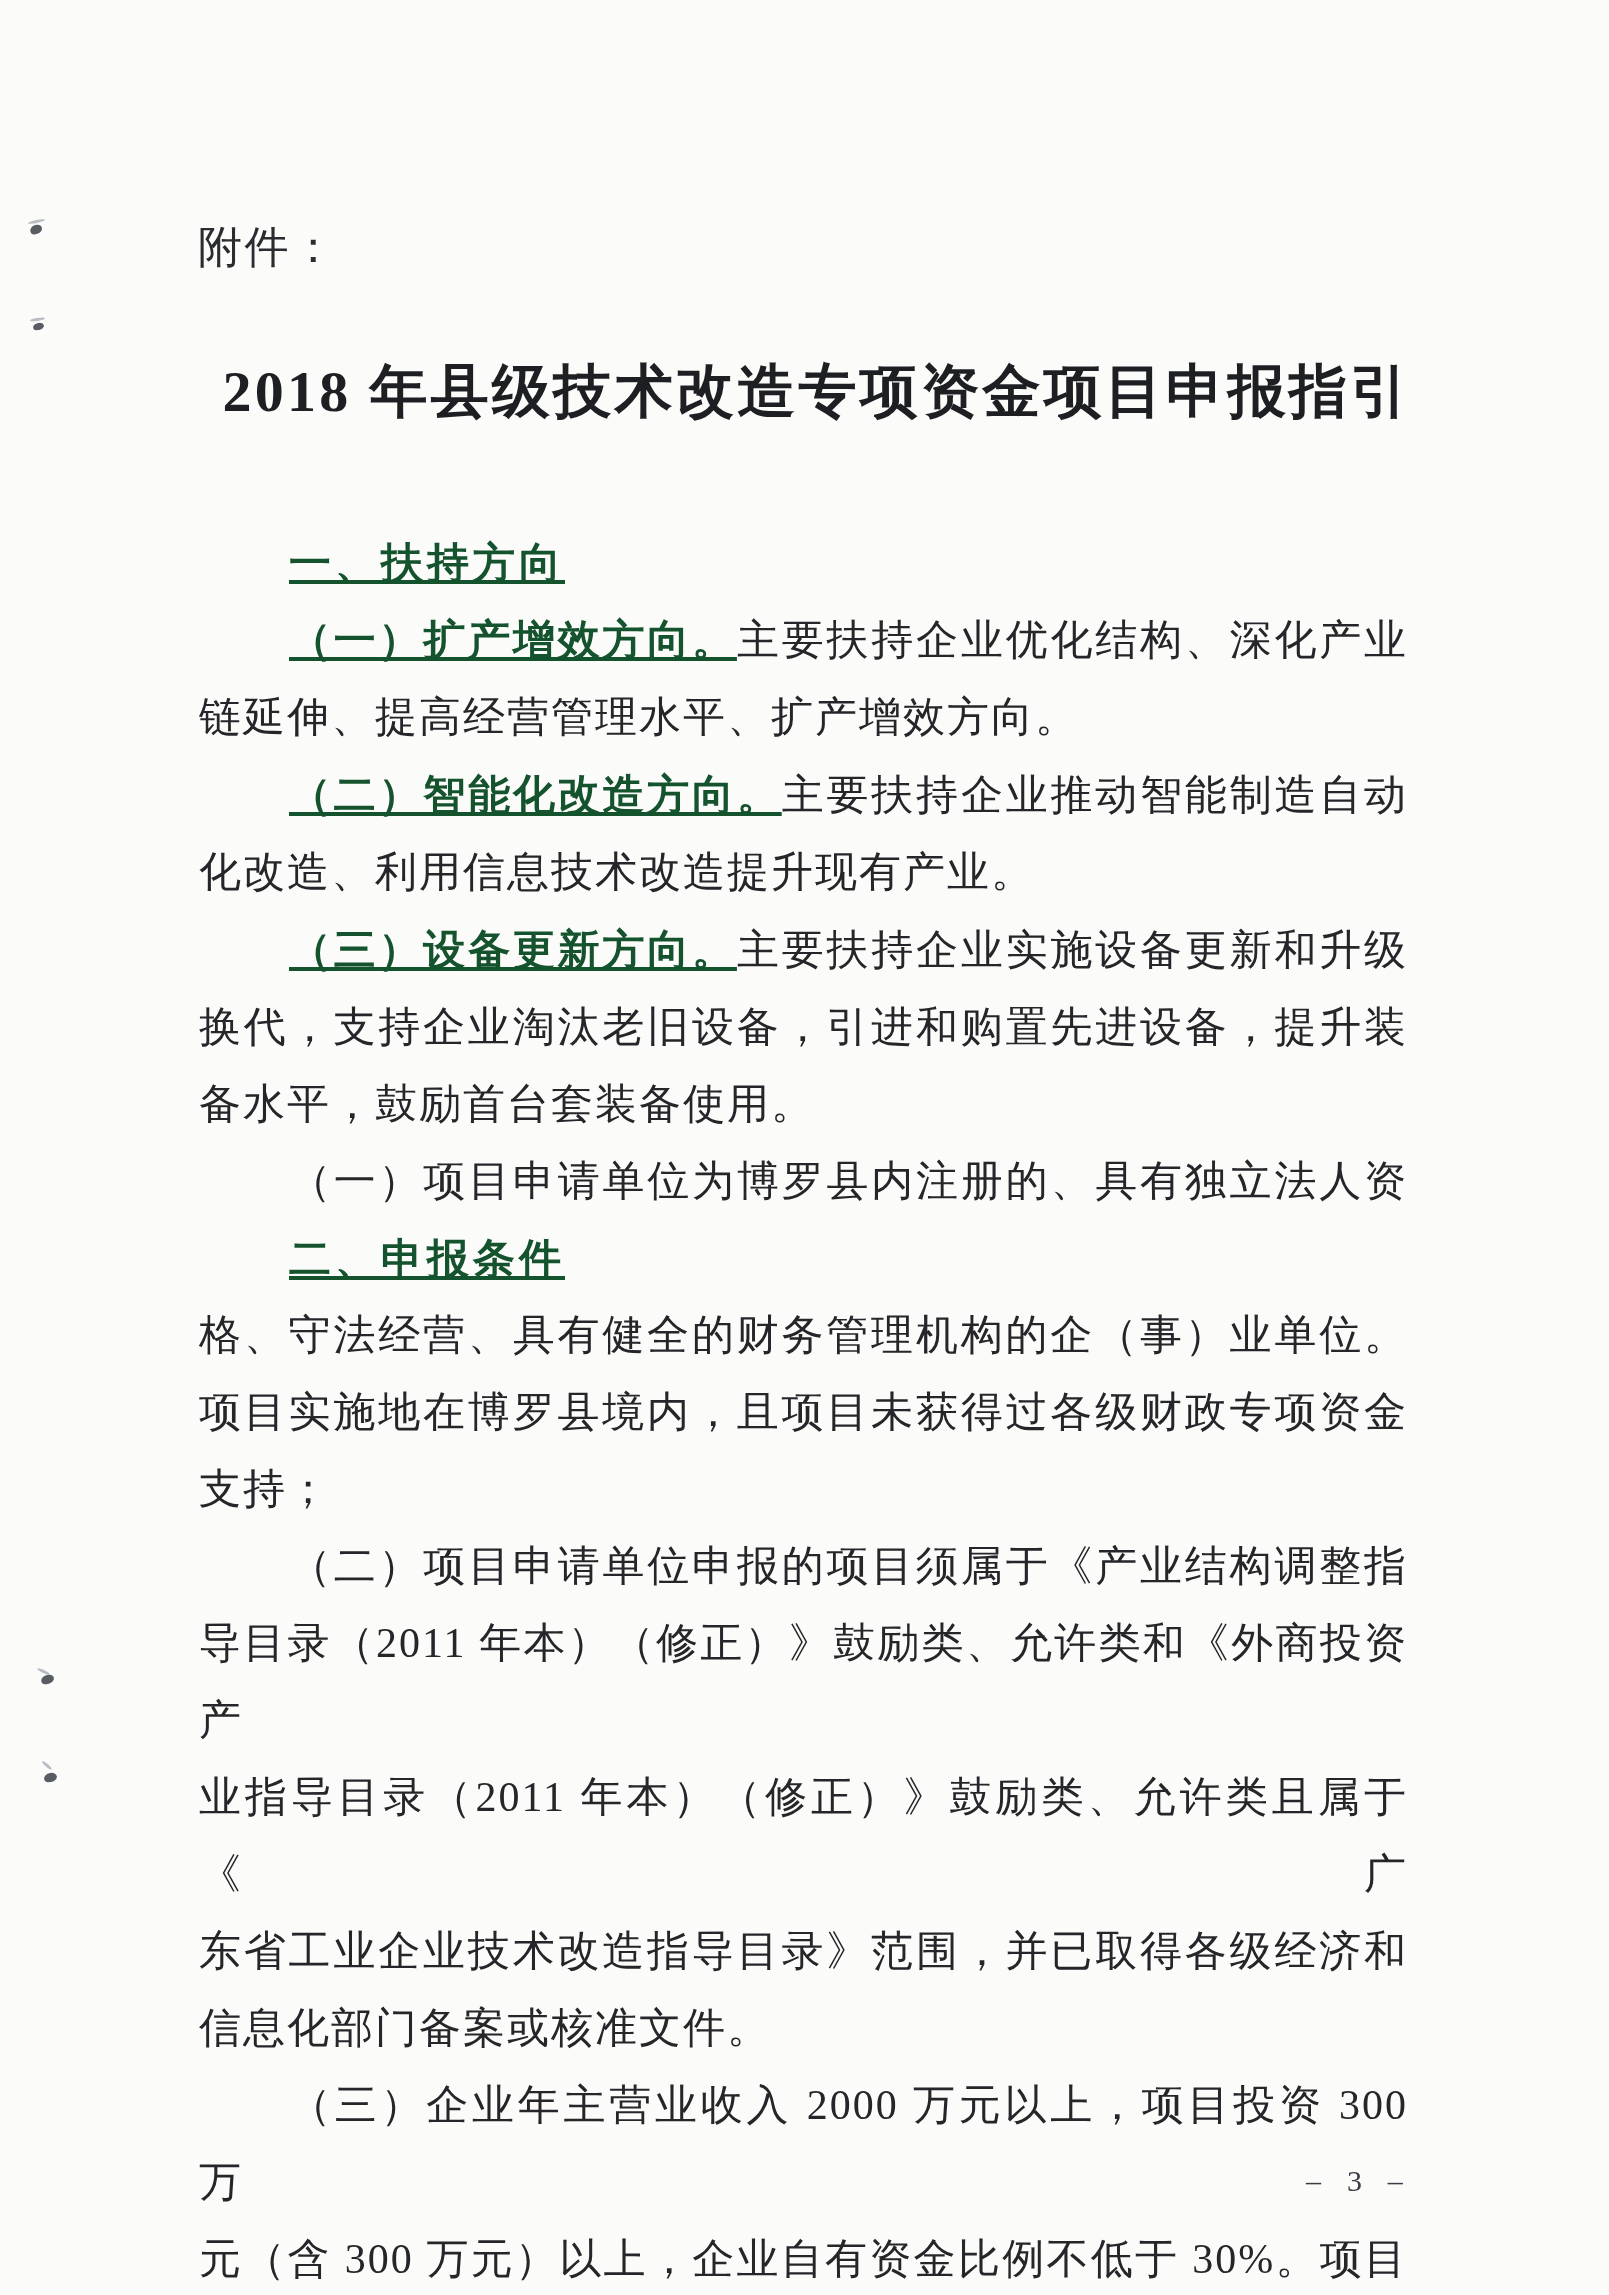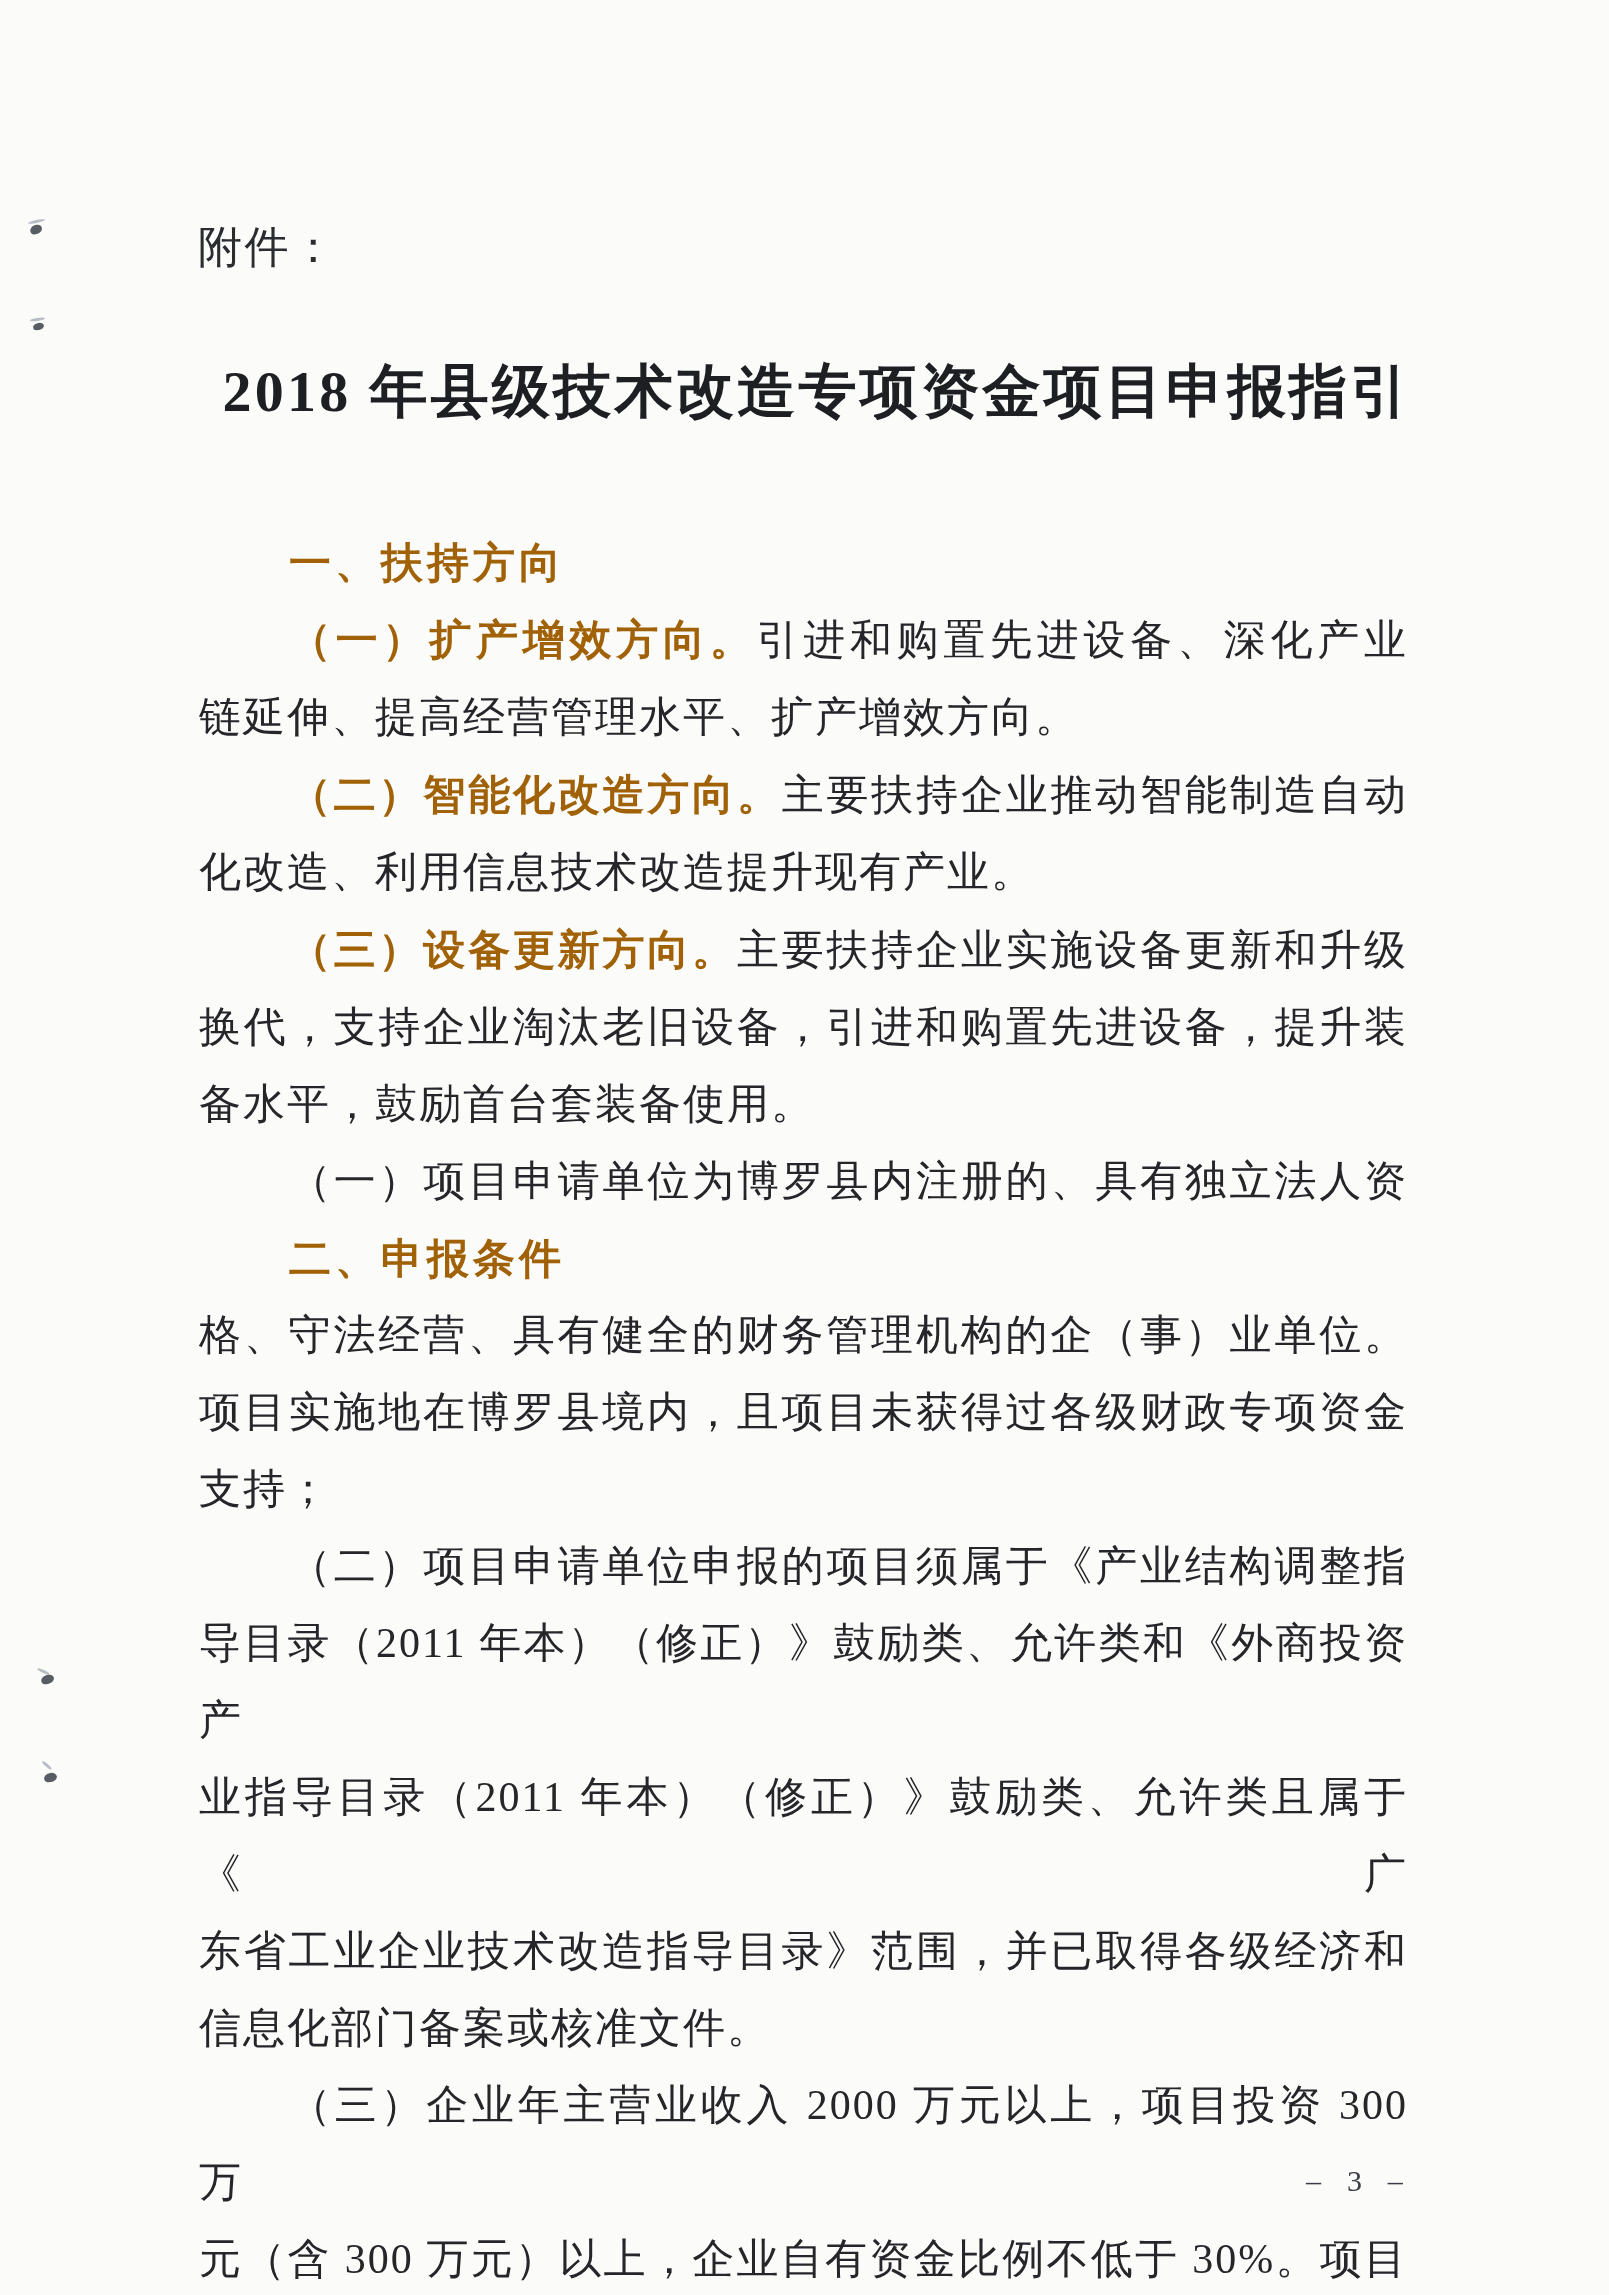--- a/index.html
+++ b/index.html
@@ -40,21 +40,22 @@
     font-size: 42px;
     line-height: 77px;
     letter-spacing: 2px;
   }
   .line { min-height: 77px; }
   .fill { text-align: justify; text-align-last: justify; text-justify: auto; }
   .indent { text-indent: 90px; }
   .heading, .lead {
     font-family: "Liberation Sans", "DejaVu Sans", sans-serif;
     font-weight: bold;
-    color: #a16207;
+    color: #14532d;
+    text-decoration: underline;
   }
   .heading { letter-spacing: 4px; }
 
   .pagenum {
     position: absolute;
     top: 2164px; right: 198px;
     font-size: 30px;
     letter-spacing: 9.2px;
     color: #3a3d44;
     white-space: nowrap;
@@ -79,21 +80,21 @@
 
 <div class="page">
 
   <div class="attachment">附件：</div>
 
   <div class="doc-title">2018 年县级技术改造专项资金项目申报指引</div>
 
   <div class="body-text">
     <div class="line heading indent">一、扶持方向</div>
 
-    <div class="line fill indent"><span class="lead">（一）扩产增效方向。</span><span>引进和购置先进设备、深化产业</span></div>
+    <div class="line fill indent"><span class="lead">（一）扩产增效方向。</span><span>主要扶持企业优化结构、深化产业</span></div>
     <div class="line">链延伸、提高经营管理水平、扩产增效方向。</div>
 
     <div class="line fill indent"><span class="lead">（二）智能化改造方向。</span><span>主要扶持企业推动智能制造自动</span></div>
     <div class="line">化改造、利用信息技术改造提升现有产业。</div>
 
     <div class="line fill indent"><span class="lead">（三）设备更新方向。</span><span>主要扶持企业实施设备更新和升级</span></div>
     <div class="line fill">换代，支持企业淘汰老旧设备，引进和购置先进设备，提升装</div>
     <div class="line">备水平，鼓励首台套装备使用。</div>
 
     <div class="line fill indent">（一）项目申请单位为博罗县内注册的、具有独立法人资</div>

